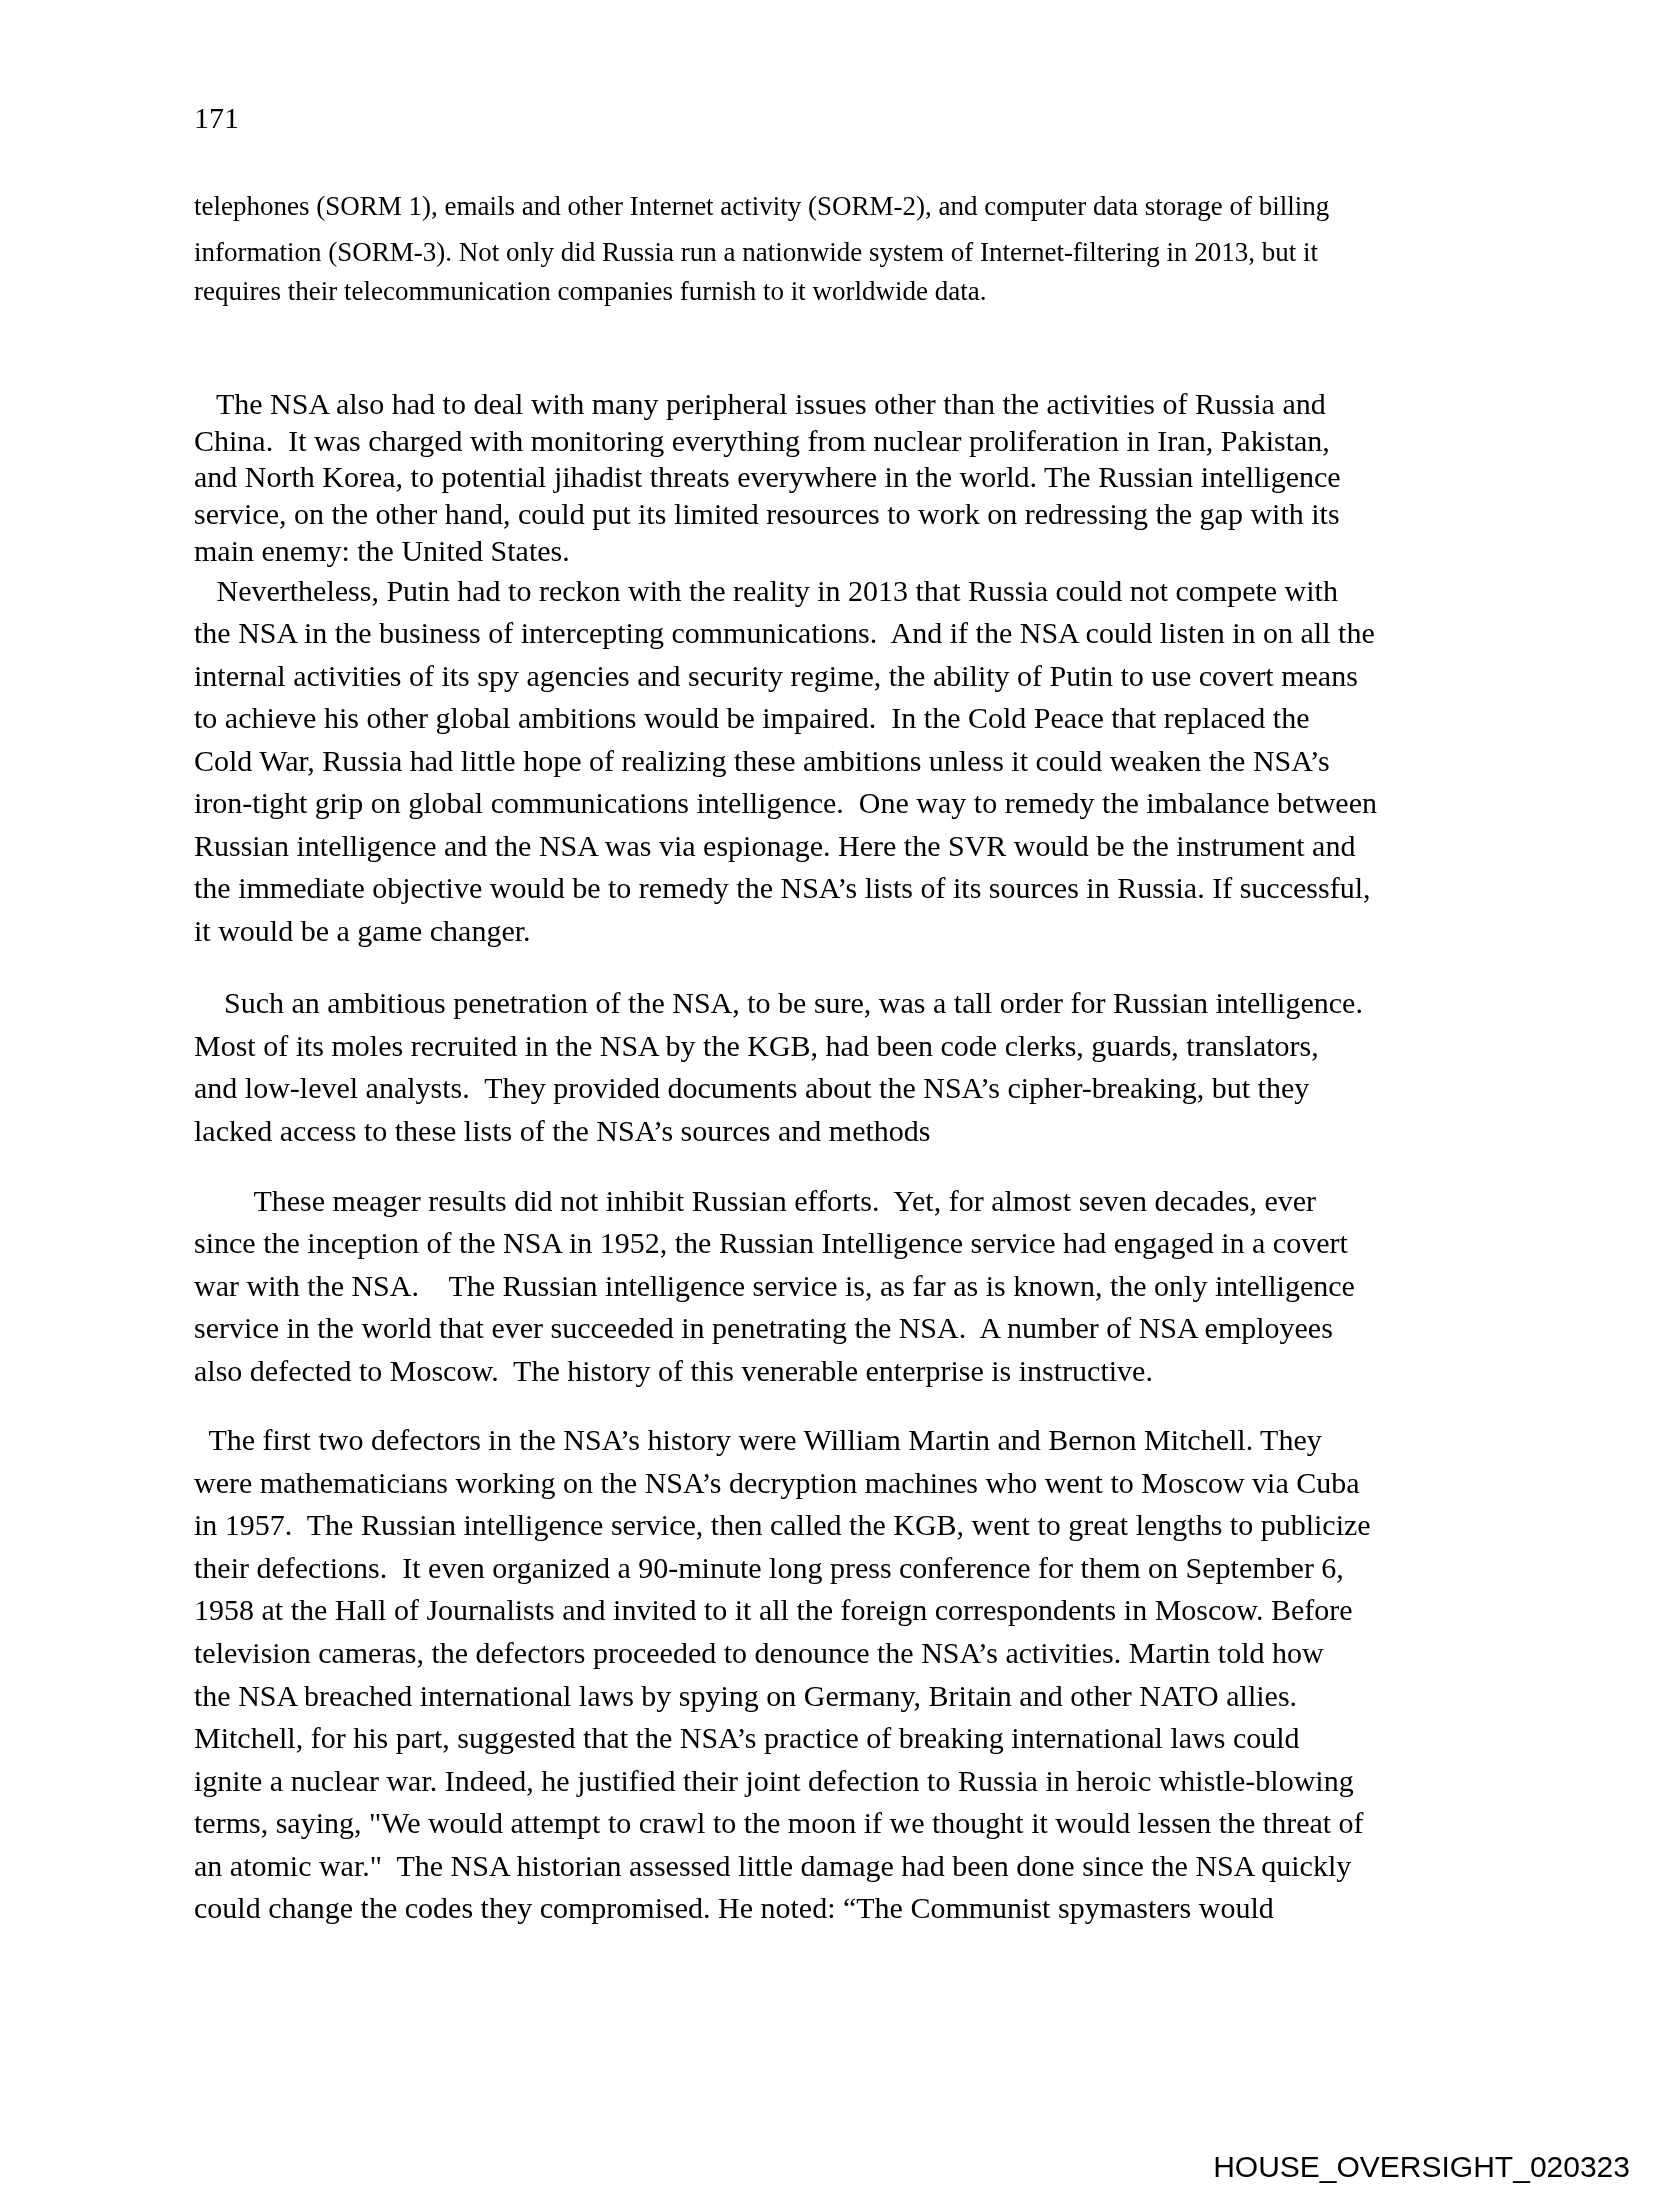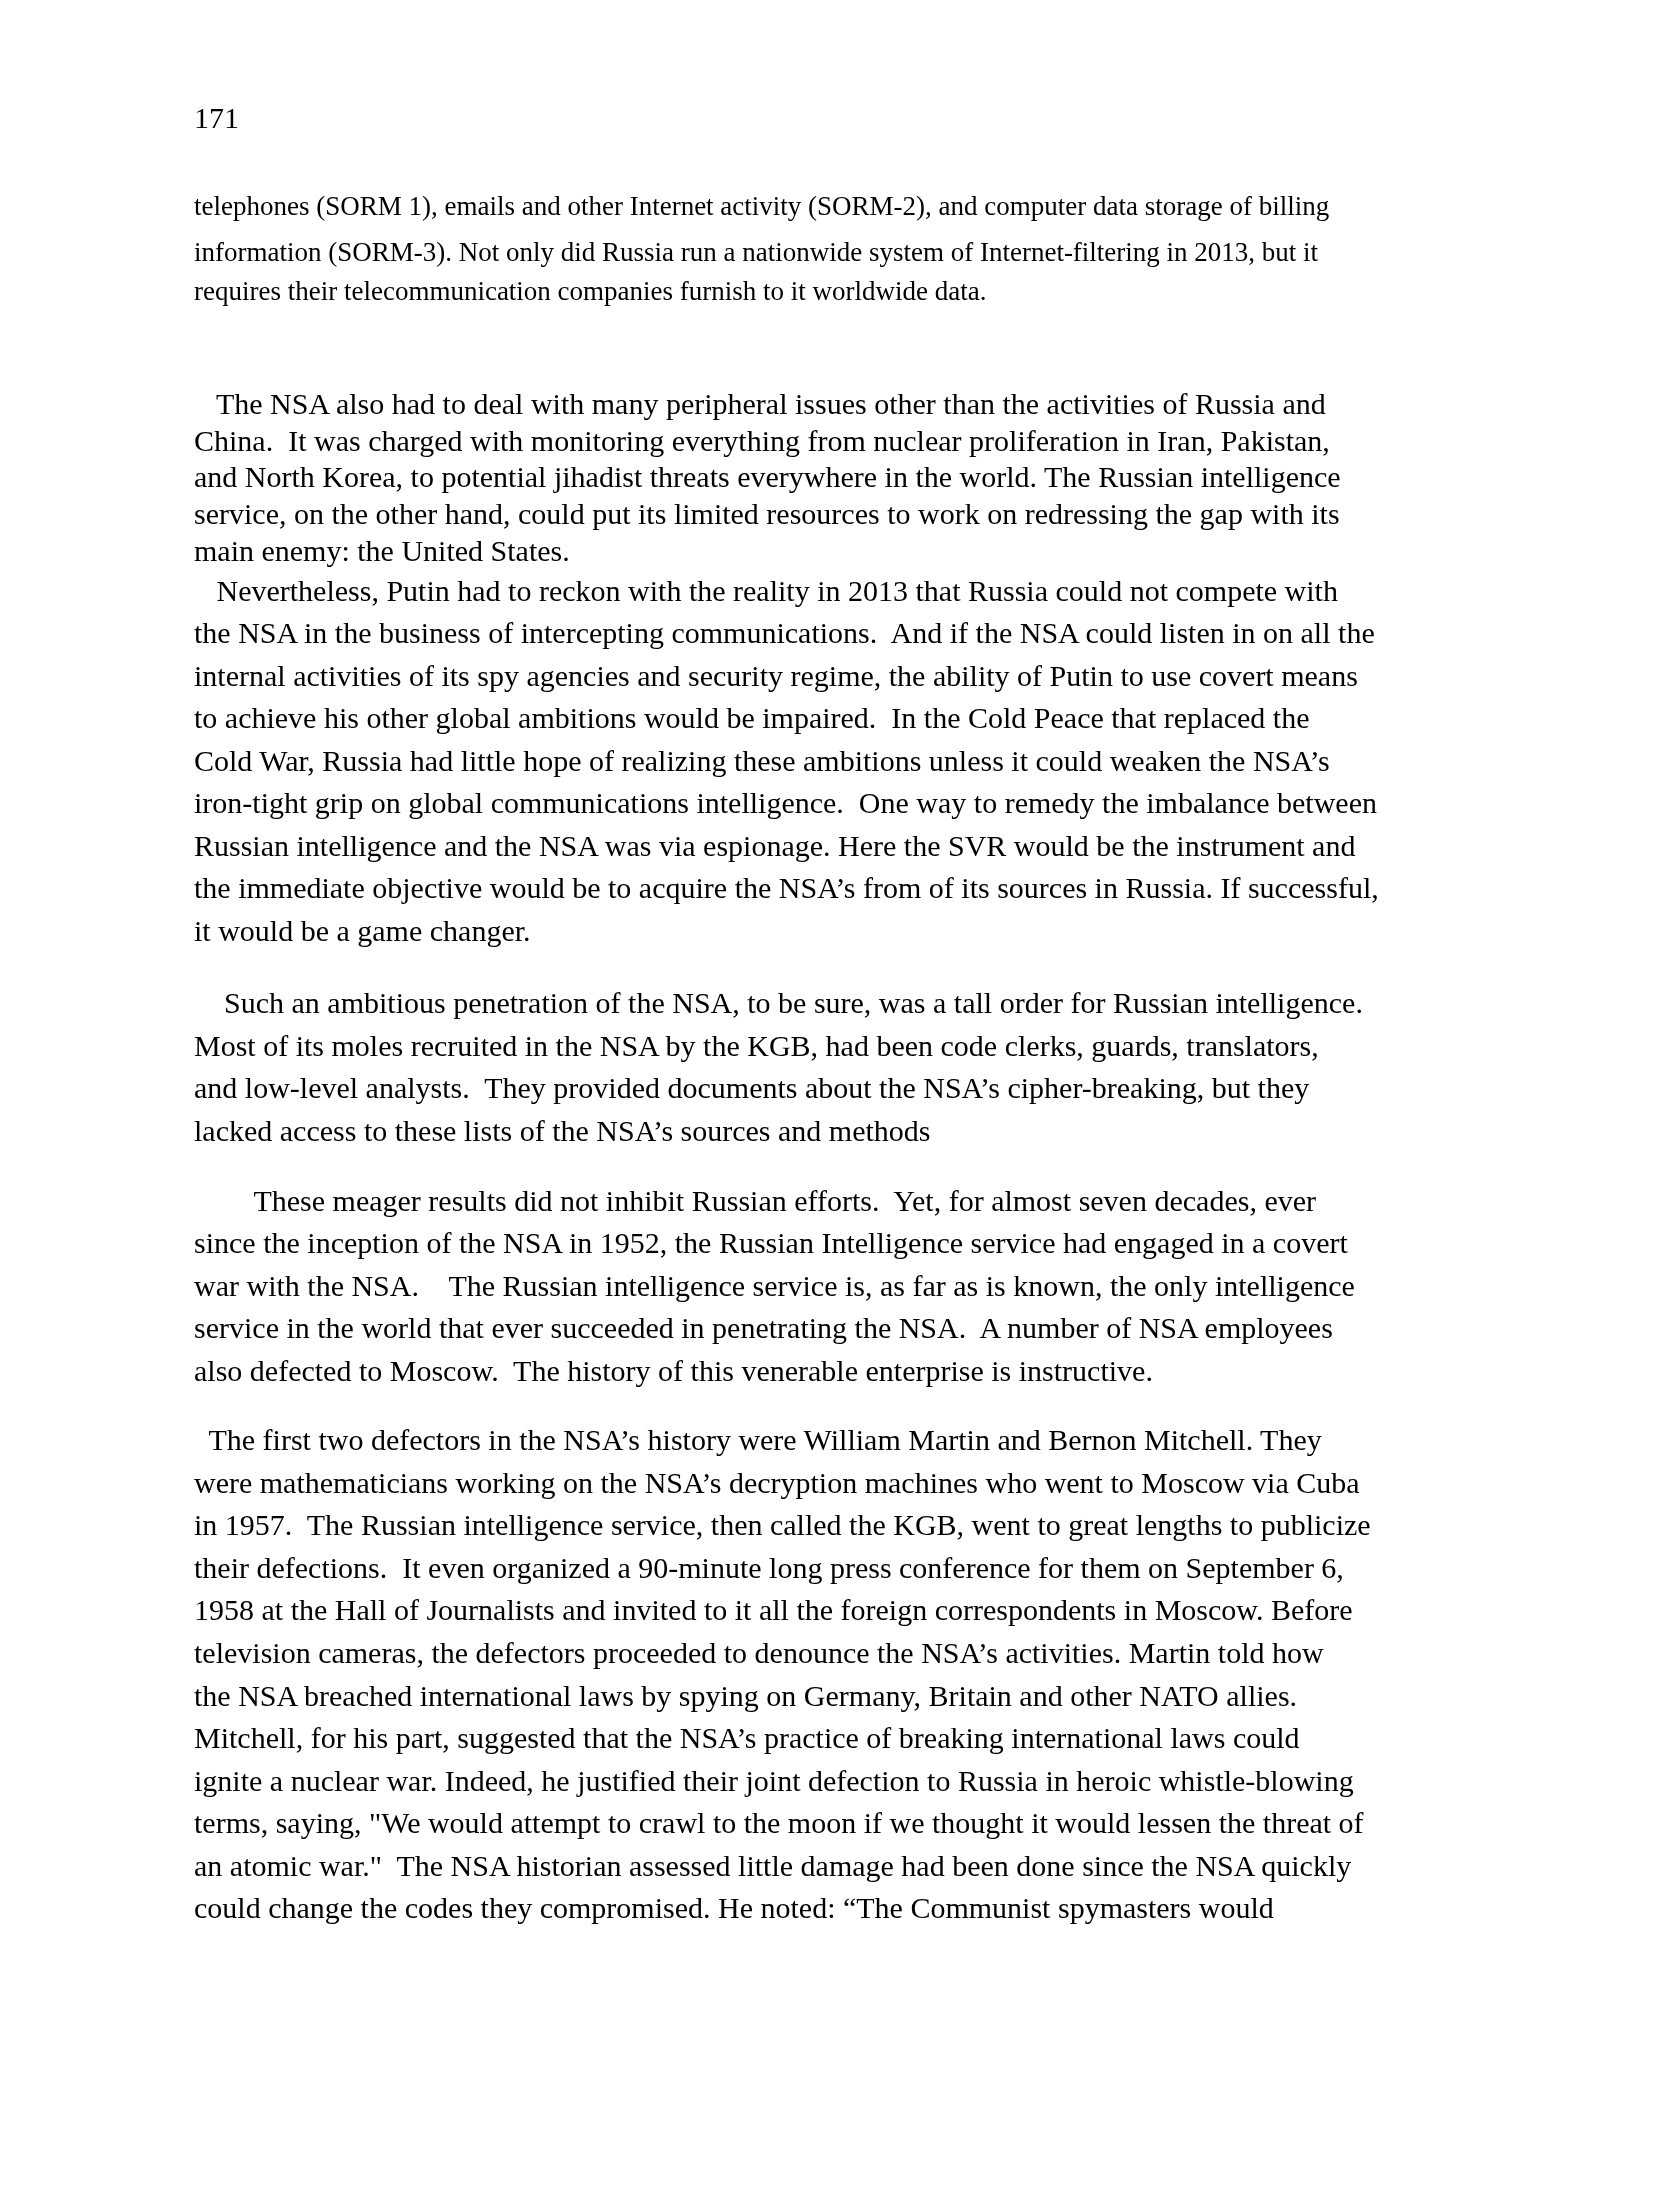--- a/index.html
+++ b/index.html
@@ -33,21 +33,21 @@
   </div>
 
   <div>
     <div class="line serif big" style="top:528px">   Nevertheless, Putin had to reckon with the reality in 2013 that Russia could not compete with</div>
     <div class="line serif big" style="top:570px">the NSA in the business of intercepting communications.  And if the NSA could listen in on all the</div>
     <div class="line serif big" style="top:613px">internal activities of its spy agencies and security regime, the ability of Putin to use covert means</div>
     <div class="line serif big" style="top:655px">to achieve his other global ambitions would be impaired.  In the Cold Peace that replaced the</div>
     <div class="line serif big" style="top:698px">Cold War, Russia had little hope of realizing these ambitions unless it could weaken the NSA’s</div>
     <div class="line serif big" style="top:740px">iron-tight grip on global communications intelligence.  One way to remedy the imbalance between</div>
     <div class="line serif big" style="top:783px">Russian intelligence and the NSA was via espionage. Here the SVR would be the instrument and</div>
-    <div class="line serif big" style="top:825px">the immediate objective would be to acquire the NSA’s from of its sources in Russia. If successful,</div>
+    <div class="line serif big" style="top:825px">the immediate objective would be to remedy the NSA’s lists of its sources in Russia. If successful,</div>
     <div class="line serif big" style="top:868px">it would be a game changer.</div>
   </div>
 
   <div>
     <div class="line serif big" style="top:940px">    Such an ambitious penetration of the NSA, to be sure, was a tall order for Russian intelligence.</div>
     <div class="line serif big" style="top:983px">Most of its moles recruited in the NSA by the KGB, had been code clerks, guards, translators,</div>
     <div class="line serif big" style="top:1025px">and low-level analysts.  They provided documents about the NSA’s cipher-breaking, but they</div>
     <div class="line serif big" style="top:1068px">lacked access to these lists of the NSA’s sources and methods</div>
   </div>
 
@@ -67,14 +67,15 @@
     <div class="line serif big" style="top:1547px">1958 at the Hall of Journalists and invited to it all the foreign correspondents in Moscow. Before</div>
     <div class="line serif big" style="top:1590px">television cameras, the defectors proceeded to denounce the NSA’s activities. Martin told how</div>
     <div class="line serif big" style="top:1633px">the NSA breached international laws by spying on Germany, Britain and other NATO allies.</div>
     <div class="line serif big" style="top:1675px">Mitchell, for his part, suggested that the NSA’s practice of breaking international laws could</div>
     <div class="line serif big" style="top:1718px">ignite a nuclear war. Indeed, he justified their joint defection to Russia in heroic whistle-blowing</div>
     <div class="line serif big" style="top:1760px">terms, saying, "We would attempt to crawl to the moon if we thought it would lessen the threat of</div>
     <div class="line serif big" style="top:1803px">an atomic war."  The NSA historian assessed little damage had been done since the NSA quickly</div>
     <div class="line serif big" style="top:1845px">could change the codes they compromised. He noted: “The Communist spymasters would</div>
   </div>
 
+  <div class="footer">HOUSE_OVERSIGHT_020323</div>
 </div>
 
 
 </body></html>

